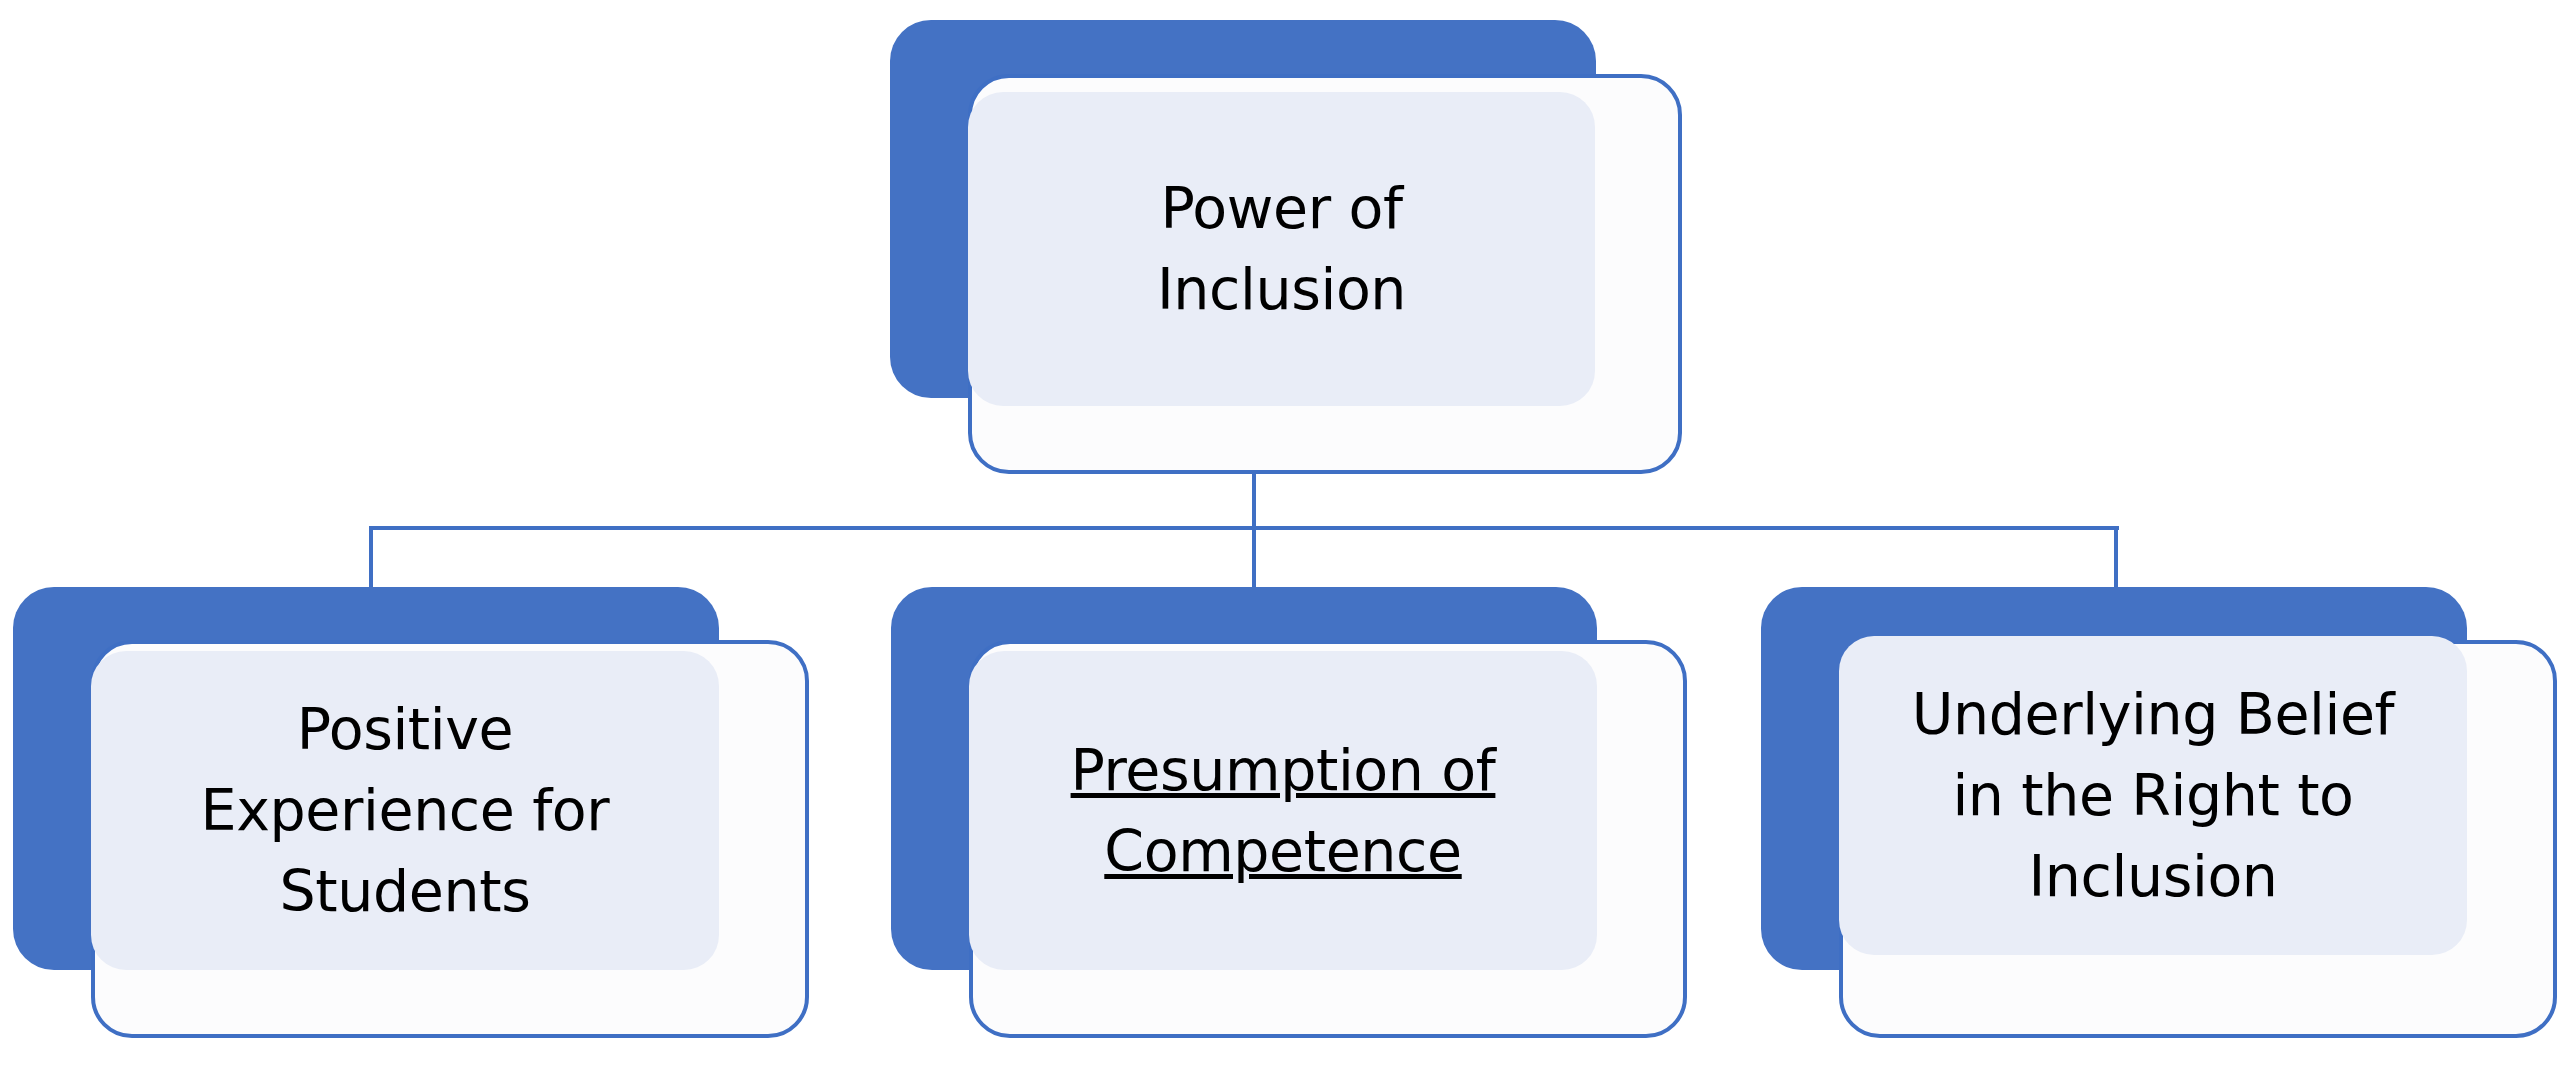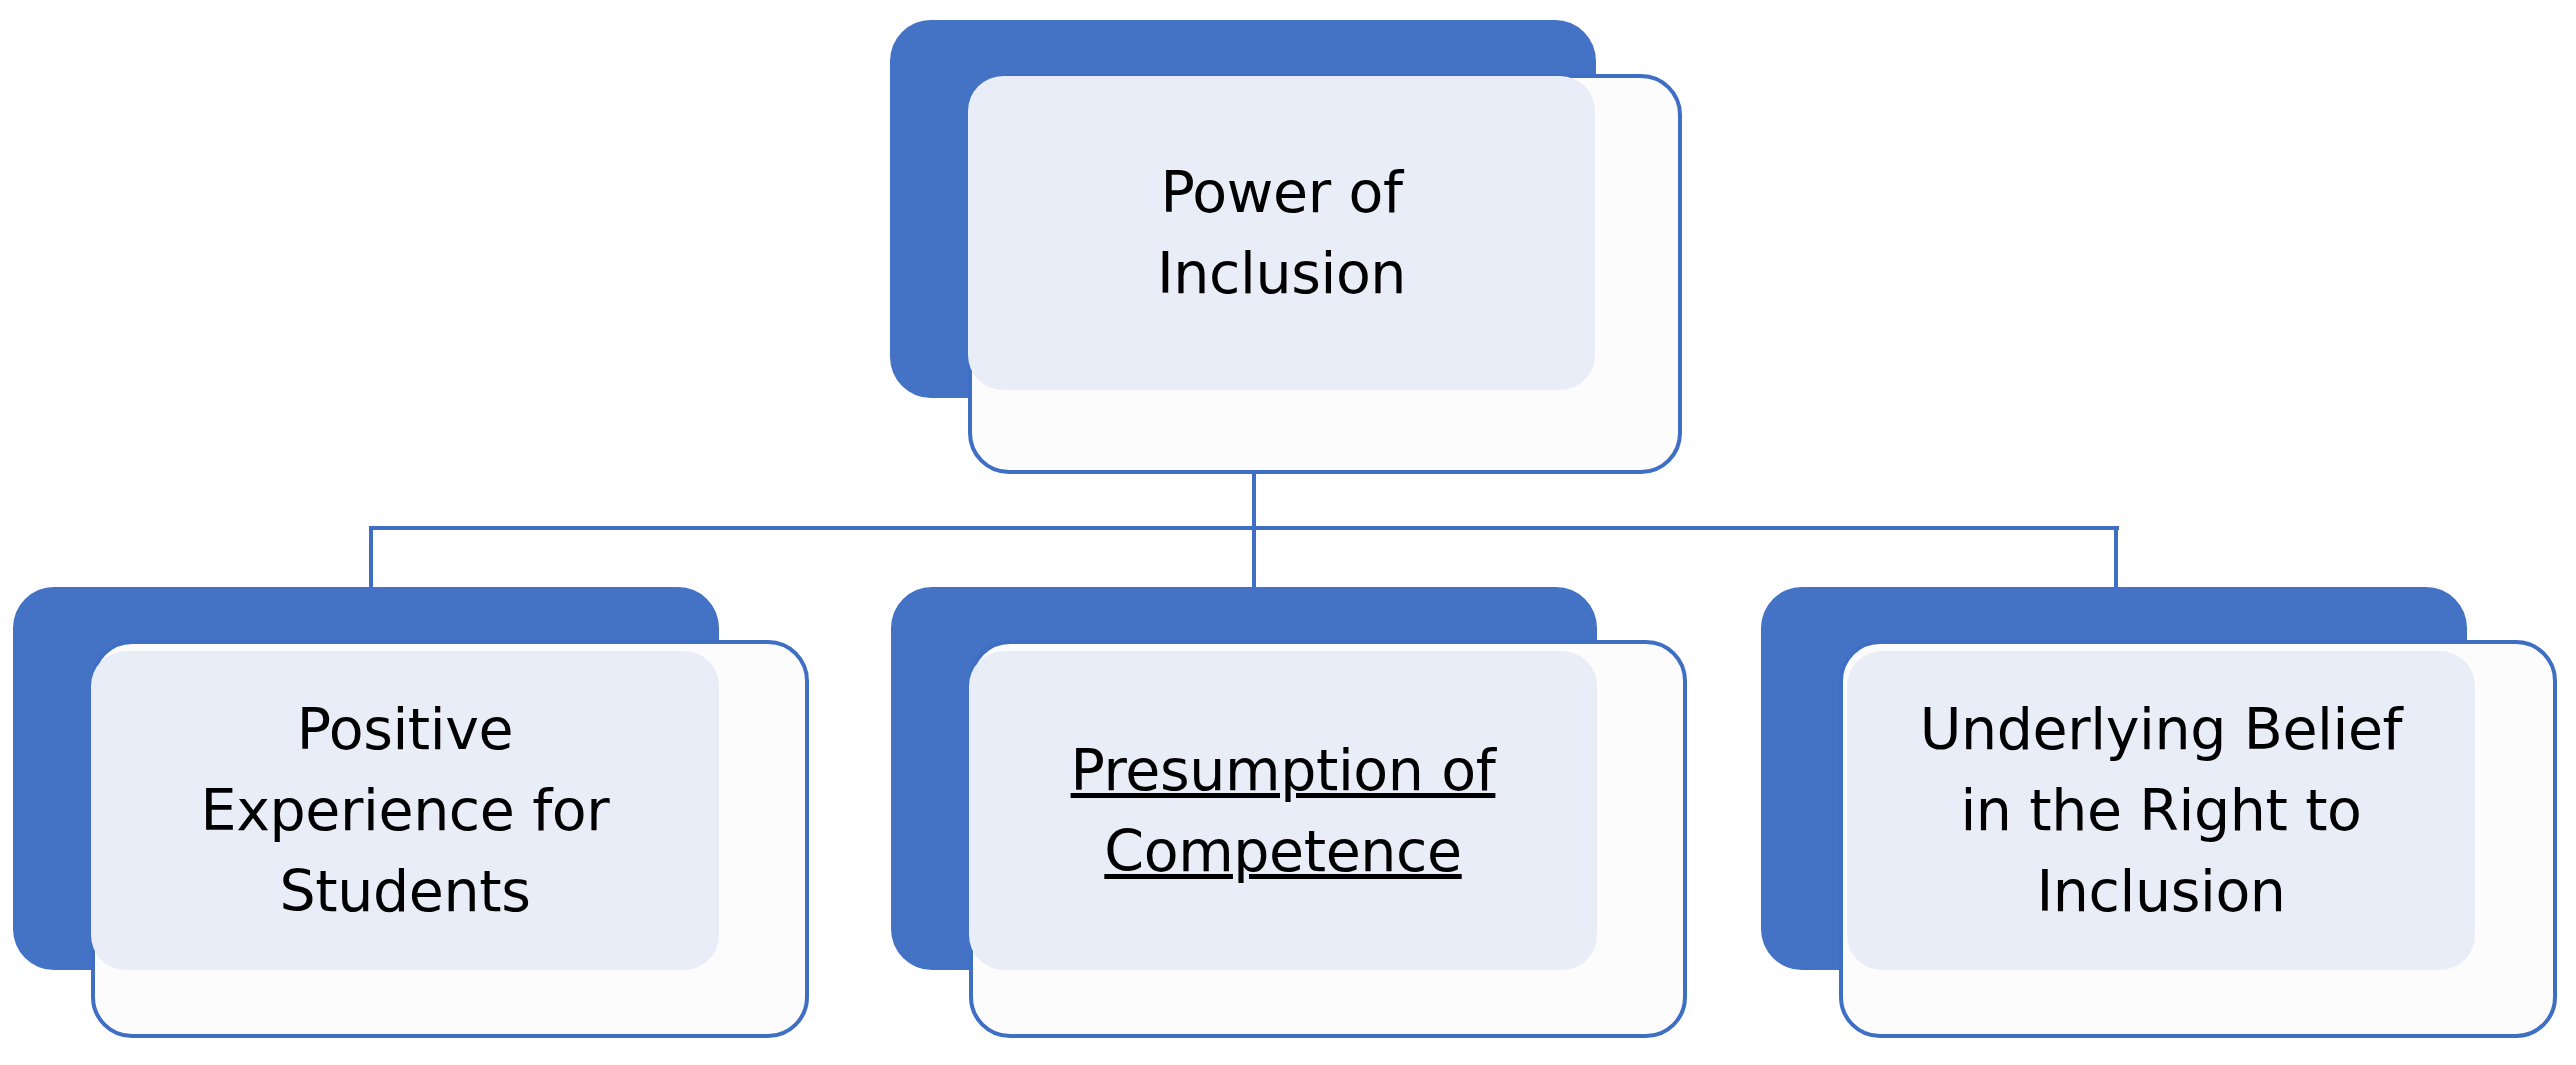--- a/index.html
+++ b/index.html
@@ -76,21 +76,21 @@
 
   <div class="conn-v" style="left:369px; top:526px; height:62px;"></div>
 
   <div class="conn-v" style="left:1252px; top:526px; height:62px;"></div>
 
   <div class="conn-v" style="left:2114px; top:526px; height:62px;"></div>
 
   <div class="node">
     <div class="plate" style="left:890px; top:20.4px; width:706px; height:378px;"></div>
     <div class="card" style="left:968px; top:74px; width:714px; height:400px;"></div>
-    <div class="fill" style="left:968px; top:76px; width:627px; height:314px;">
+    <div class="fill" style="left:968px; top:92px; width:627px; height:314px;">
       <div class="label">Power of
 Inclusion</div>
     </div>
   </div>
 
   <div class="node">
     <div class="plate" style="left:13.3px; top:587px; width:706px; height:383px;"></div>
     <div class="card" style="left:91px; top:640px; width:718px; height:398px;"></div>
     <div class="fill" style="left:91px; top:651px; width:628px; height:319px;">
       <div class="label">Positive
@@ -104,21 +104,21 @@
     <div class="card" style="left:969px; top:640px; width:718px; height:398px;"></div>
     <div class="fill" style="left:969px; top:651px; width:628px; height:319px;text-decoration:underline;">
       <div class="label">Presumption of
 Competence</div>
     </div>
   </div>
 
   <div class="node">
     <div class="plate" style="left:1761px; top:587px; width:706px; height:383px;"></div>
     <div class="card" style="left:1839px; top:640px; width:718px; height:398px;"></div>
-    <div class="fill" style="left:1839px; top:651px; width:628px; height:319px;margin-left:8px;">
+    <div class="fill" style="left:1839px; top:636px; width:628px; height:319px;">
       <div class="label">Underlying Belief
 in the Right to
 Inclusion</div>
     </div>
   </div>
 
 </div>
 
 
 </body></html>

